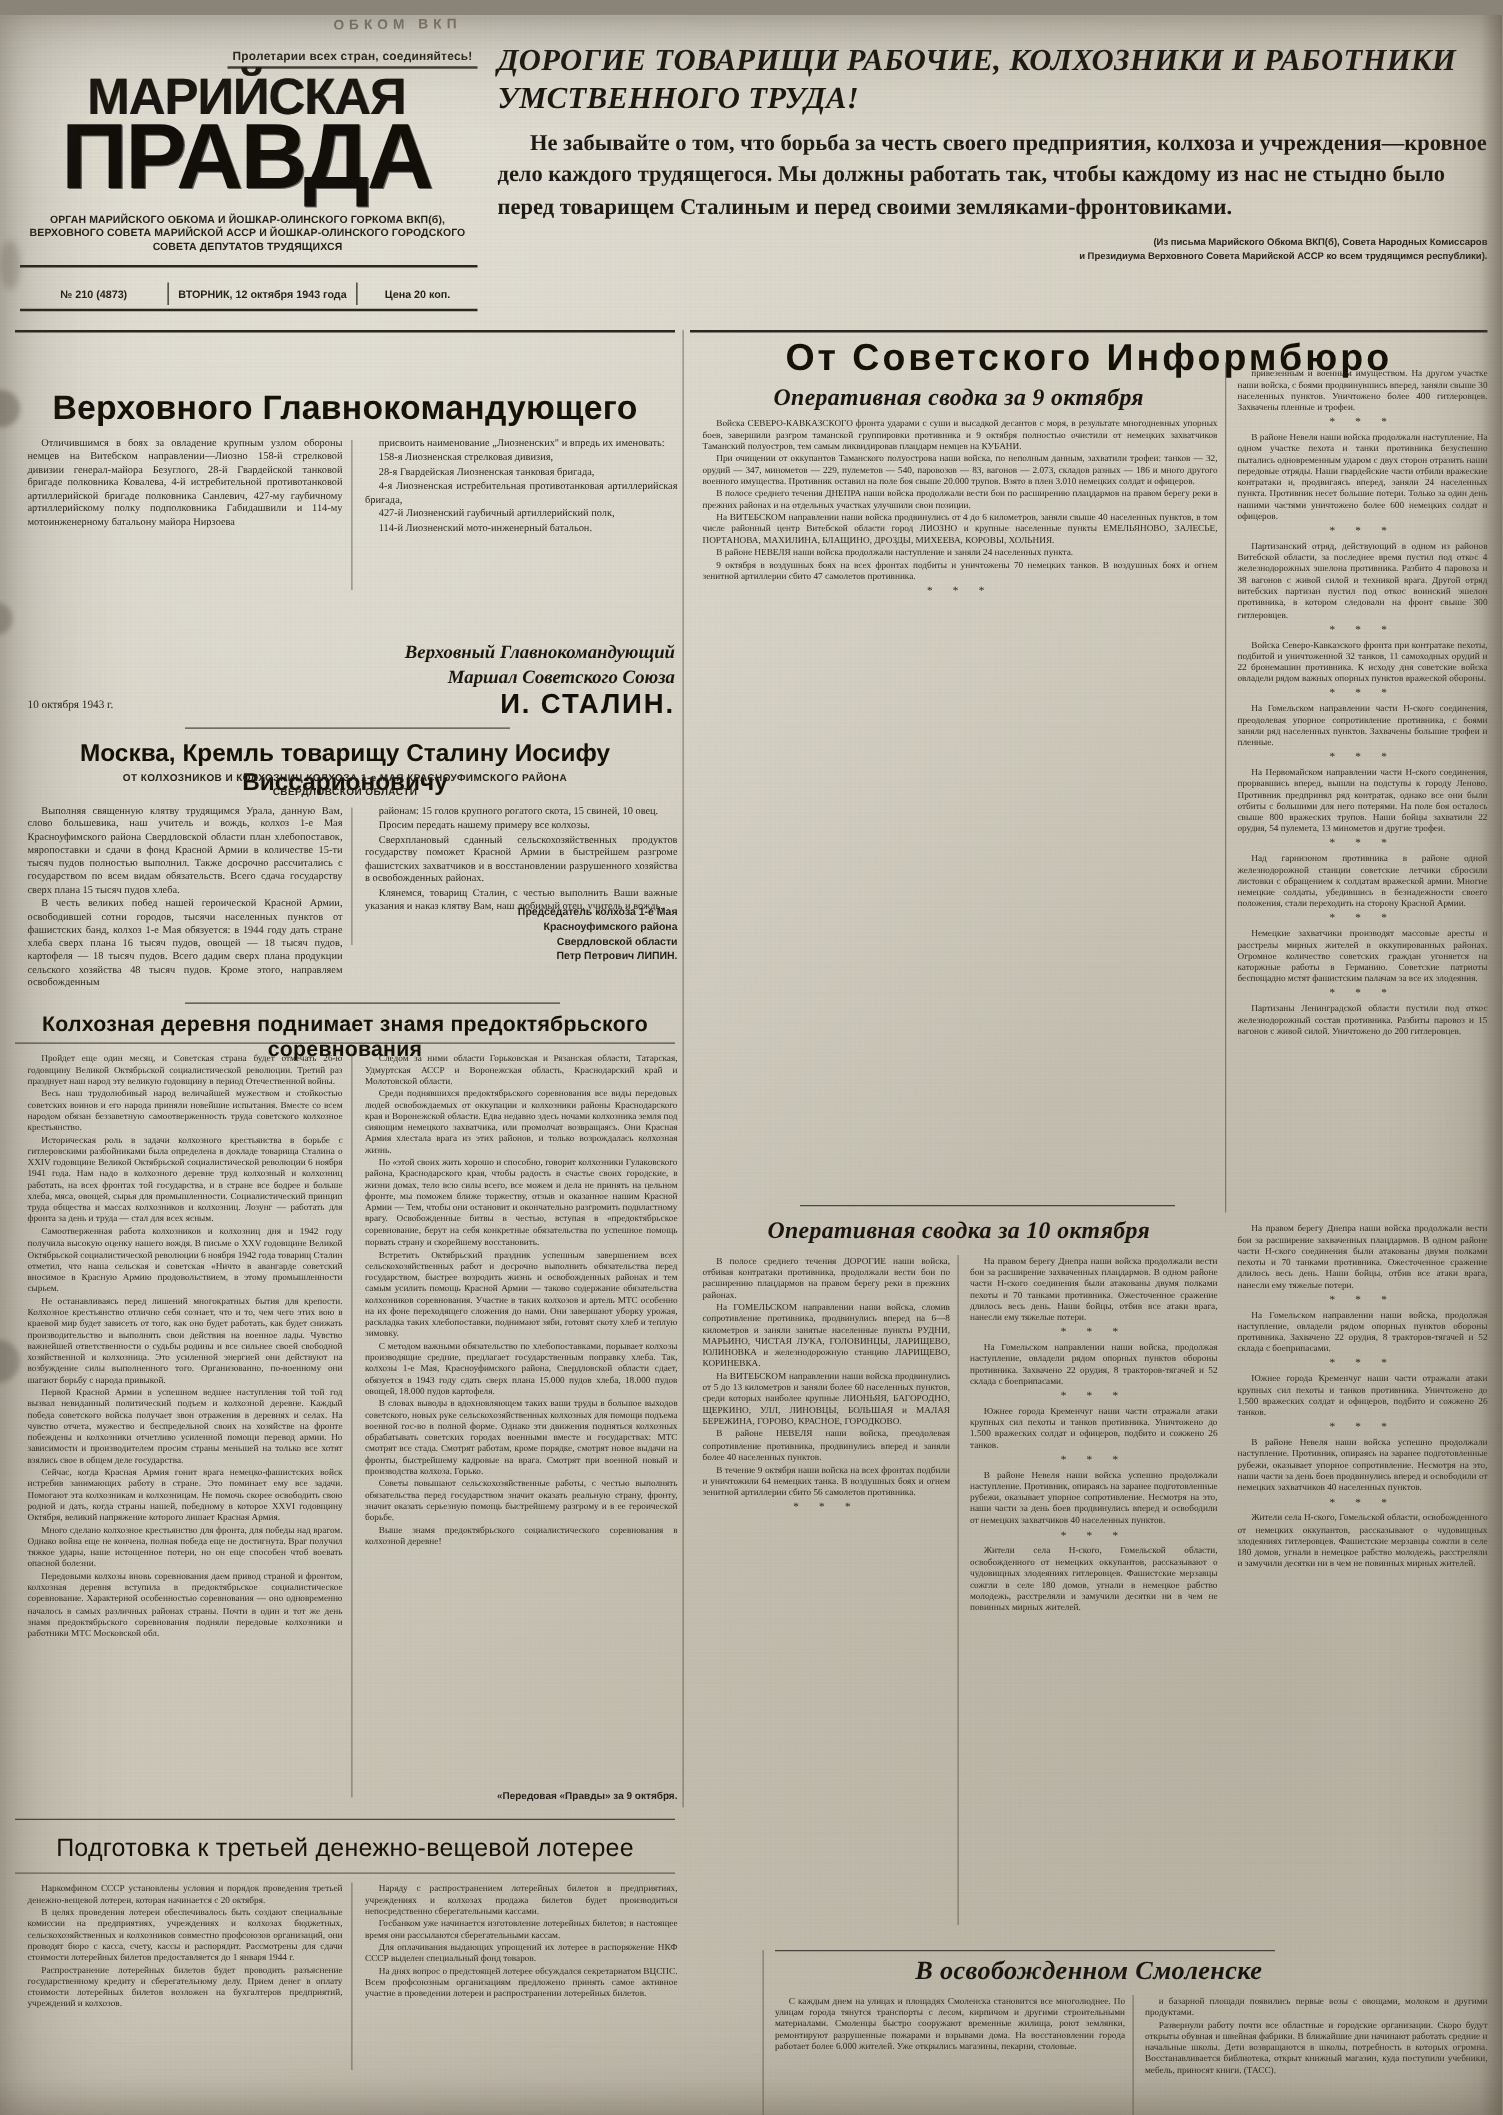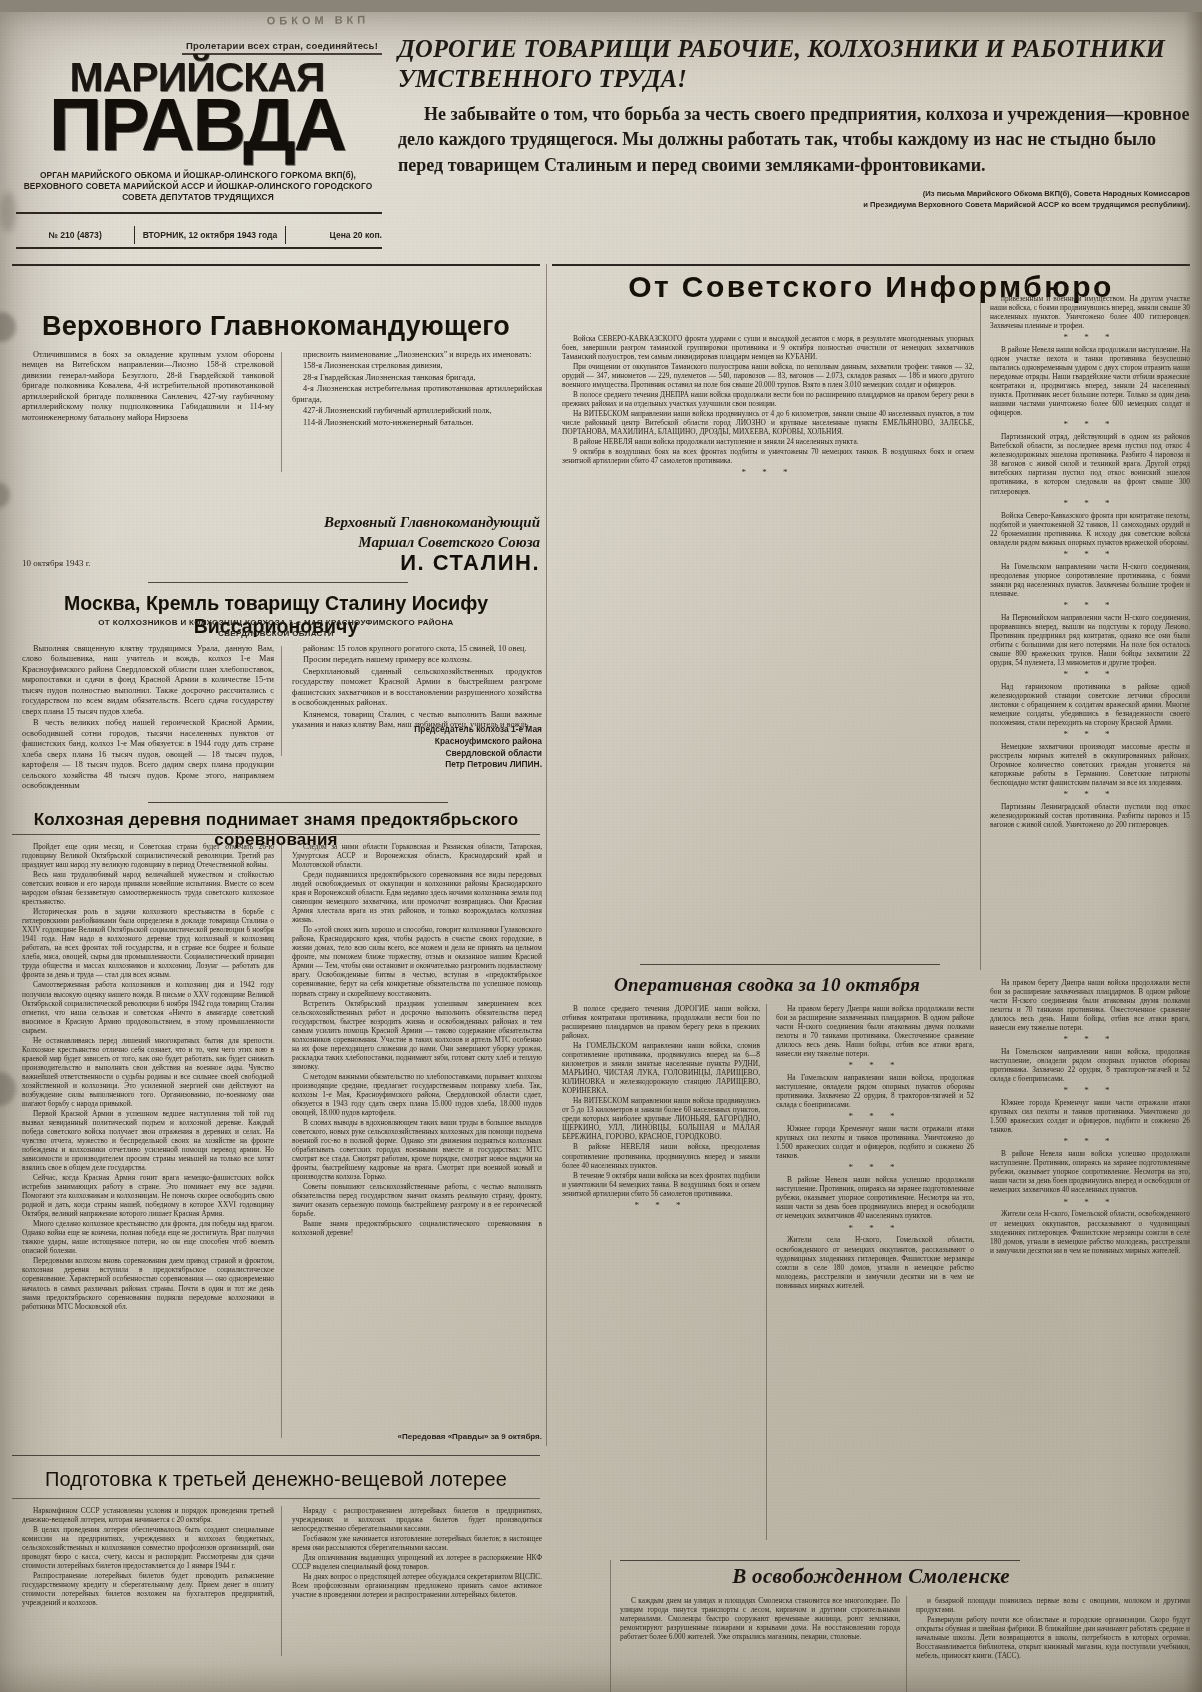--- a/index.html
+++ b/index.html
@@ -38,21 +38,21 @@
     font-weight:700;font-size:74px;letter-spacing:-2px;line-height:.95;color:#120f0b;
     text-shadow:1px 1px 0 rgba(0,0,0,.55);}
   #organ{left:14px;top:158px;width:368px;text-align:center;font-family:"Liberation Sans",sans-serif;
     font-size:8.4px;font-weight:700;line-height:1.32;color:#241f19;letter-spacing:.1px;}
   #organ-rule{left:16px;top:200px;width:366px;height:2px;background:#2b2620;}
   #issue{left:16px;top:212px;width:366px;height:22px;display:flex;align-items:center;
     font-family:"Liberation Sans",sans-serif;font-size:8.6px;font-weight:700;color:#241f19;}
   #issue .cell{flex:0 0 auto;}
   #issue .c1{width:118px;text-align:center;}
   #issue .c2{flex:1;text-align:center;}
-  #issue .c3{width:96px;text-align:right;}
+  #issue .c3{width:96px;text-align:center;}
   #issue .sep{width:1px;align-self:stretch;background:#2b2620;margin:2px 0;}
   #issue-rule{left:16px;top:235px;width:366px;height:2px;background:#2b2620;}
 
   
   #appeal{left:398px;top:22px;width:792px;}
   #appeal .hl{font-family:"Liberation Serif",serif;font-style:italic;font-weight:700;
     font-size:24.5px;line-height:1.22;letter-spacing:.3px;color:#1b1712;}
   #appeal .bd{margin-top:8px;font-family:"Liberation Serif",serif;font-weight:700;
     font-size:18px;line-height:1.42;color:#1e1a15;text-indent:26px;}
   #appeal .src{margin-top:10px;text-align:right;font-family:"Liberation Sans",sans-serif;
@@ -216,20 +216,21 @@
     </div>
   <div class="abs body tiny" id="lt-c2" style="left:292px;top:1494px;width:250px;">
       <p>Наряду с распространением лотерейных билетов в предприятиях, учреждениях и колхозах продажа билетов будет производиться непосредственно сберегательными кассами.</p>
       <p>Госбанком уже начинается изготовление лотерейных билетов; в настоящее время они рассылаются сберегательными кассам.</p>
       <p>Для оплачивания выдающих упрощений их лотерее в распоряжение НКФ СССР выделен специальный фонд товаров.</p>
       <p>На днях вопрос о предстоящей лотерее обсуждался секретариатом ВЦСПС. Всем профсоюзным организациям предложено принять самое активное участие в проведении лотереи и распространении лотерейных билетов.</p>
     </div>
   <div class="colrule" style="left:281px;top:1494px;height:150px;"></div>
 
   <h1 class="abs big hdr-info" style="left:552px;top:258px;width:638px;">От Советского Информбюро</h1>
+  <div class="abs subhead-it" style="left:552px;top:296px;width:430px;">Оперативная сводка за 9 октября</div>
 
   <div class="abs body tiny" id="ib-lead" style="left:562px;top:322px;width:412px;">
       <p>Войска СЕВЕРО-КАВКАЗСКОГО фронта ударами с суши и высадкой десантов с моря, в результате многодневных упорных боев, завершили разгром таманской группировки противника и 9 октября полностью очистили от немецких захватчиков Таманский полуостров, тем самым ликвидировав плацдарм немцев на КУБАНИ.</p>
       <p>При очищении от оккупантов Таманского полуострова наши войска, по неполным данным, захватили трофеи: танков — 32, орудий — 347, минометов — 229, пулеметов — 540, паровозов — 83, вагонов — 2.073, складов разных — 186 и много другого военного имущества. Противник оставил на поле боя свыше 20.000 трупов. Взято в плен 3.010 немецких солдат и офицеров.</p>
       <p>В полосе среднего течения ДНЕПРА наши войска продолжали вести бои по расширению плацдармов на правом берегу реки в прежних районах и на отдельных участках улучшили свои позиции.</p>
       <p>На ВИТЕБСКОМ направлении наши войска продвинулись от 4 до 6 километров, заняли свыше 40 населенных пунктов, в том числе районный центр Витебской области город ЛИОЗНО и крупные населенные пункты ЕМЕЛЬЯНОВО, ЗАЛЕСЬЕ, ПОРТАНОВА, МАХИЛИНА, БЛАЩИНО, ДРОЗДЫ, МИХЕЕВА, КОРОВЫ, ХОЛЬНИЯ.</p>
       <p>В районе НЕВЕЛЯ наши войска продолжали наступление и заняли 24 населенных пункта.</p>
       <p>9 октября в воздушных боях на всех фронтах подбиты и уничтожены 70 немецких танков. В воздушных боях и огнем зенитной артиллерии сбито 47 самолетов противника.</p>
       <div class="stars">* * *</div>
     </div>

